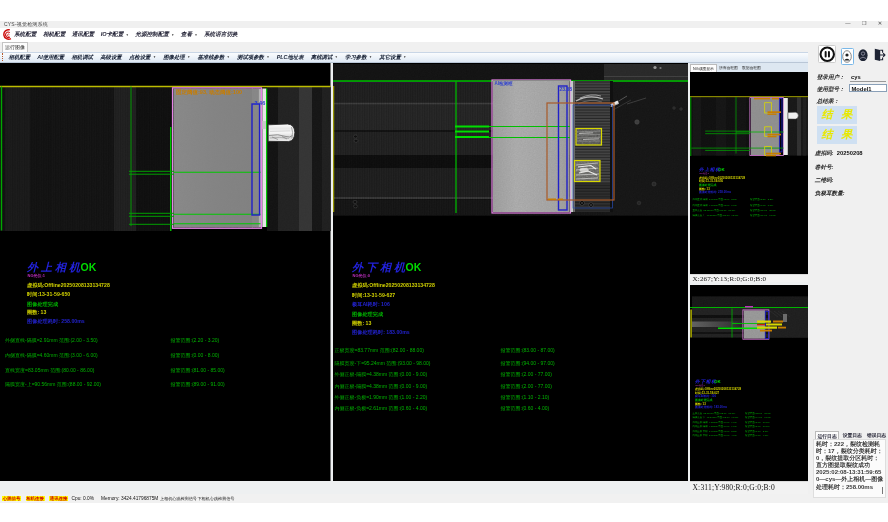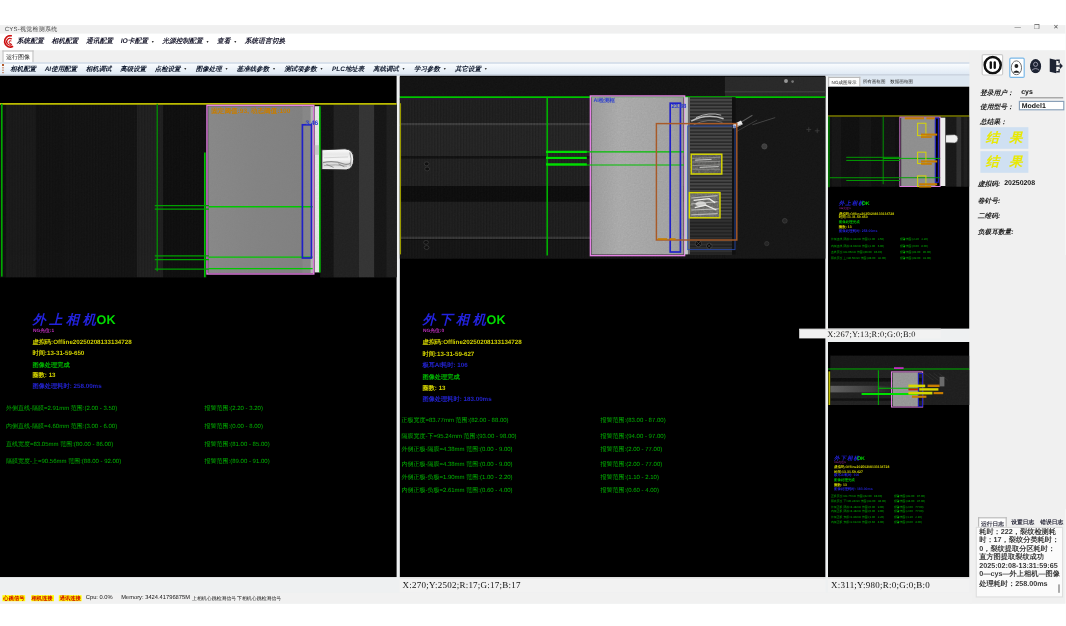--- a/index.html
+++ b/index.html
@@ -36,21 +36,21 @@
   #toolbar-grip { width:1.5px; height:8px; margin-left:1.5px; border-left:1.5px dotted #b45a2a; }
   #toolbar-items { margin-left:5.5px; display:flex; align-items:center; gap:7.2px; }
   .tool-item { font-size:5.4px; font-weight:bold; font-style:italic; color:#121c30; white-space:nowrap; display:flex; align-items:center; }
   .tool-item .arr { font-size:3px; color:#333; margin-left:2.5px; font-style:normal; }
 
   
   .panel-status { background:#f2f2f2; border-top:0.5px solid #dcdcdc; font-size:7.5px; color:#111;
      font-family:"Liberation Serif", serif; letter-spacing:0.2px; line-height:11px; padding-left:2.5px; white-space:nowrap; overflow:hidden; }
   #left-status  { left:0px;   top:481px; width:330.5px; height:12.5px; }
   #mid-status   { left:333px; top:481px; width:355px;   height:12.5px; }
-  #thumb-status-top    { left:666px; top:273.5px; width:118px; height:8.5px; font-size:7px; line-height:8.8px;text-align:center; }
+  #thumb-status-top    { left:690px; top:273.5px; width:118px; height:8.5px; font-size:7px; line-height:8.8px; }
   #thumb-status-bottom { left:690px; top:481px;   width:118px; height:12.5px; }
 
   #left-canvas { left:0; top:63px; }
   #mid-canvas  { left:333px; top:63px; }
   #thumb-top-canvas { left:690px; top:71.5px; }
   #thumb-bot-canvas { left:690px; top:284.5px; }
 
   #thumbtabs { left:690px; top:63px; width:118px; height:8.5px; background:#dde7f1;
      display:flex; align-items:flex-end; }
   .thumbtab { font-size:3.8px; color:#222; padding:1px 2px 0.5px 2px; height:8px; display:flex; align-items:center; white-space:nowrap; }
@@ -431,21 +431,20 @@
   <div class="ov meas-row" style="left:500.5px; top:359.6px;"><span>报警范围:(94.00 - 97.00)</span></div>
   <div class="ov meas-row" style="left:334.5px; top:371px;"><span>外侧正极-隔膜=4.38mm 范围:(0.00 - 9.00)</span></div>
   <div class="ov meas-row" style="left:500.5px; top:371px;"><span>报警范围:(2.00 - 77.00)</span></div>
   <div class="ov meas-row" style="left:334.5px; top:382.5px;"><span>内侧正极-隔膜=4.38mm 范围:(0.00 - 9.00)</span></div>
   <div class="ov meas-row" style="left:500.5px; top:382.5px;"><span>报警范围:(2.00 - 77.00)</span></div>
   <div class="ov meas-row" style="left:334.5px; top:393.9px;"><span>外侧正极-负极=1.90mm 范围:(1.00 - 2.20)</span></div>
   <div class="ov meas-row" style="left:500.5px; top:393.9px;"><span>报警范围:(1.10 - 2.10)</span></div>
   <div class="ov meas-row" style="left:334.5px; top:405.3px;"><span>内侧正极-负极=2.61mm 范围:(0.60 - 4.00)</span></div>
   <div class="ov meas-row" style="left:500.5px; top:405.3px;"><span>报警范围:(0.60 - 4.00)</span></div>
 
-  <div id="mid-status" class="abs panel-status">X:270;Y:2502;R:17;G:17;B:17</div>
 
   <div id="thumbtabs" class="abs">
     <div class="thumbtab active">NG成图显示</div>
     <div class="thumbtab">所有画框图</div>
     <div class="thumbtab">数据画框图</div>
   </div>
 
   <svg id="thumb-top-canvas" class="abs" width="118" height="202" viewBox="0 0 118 202">
     <rect x="0" y="0" width="118" height="202" fill="#000"></rect>
     <g>

